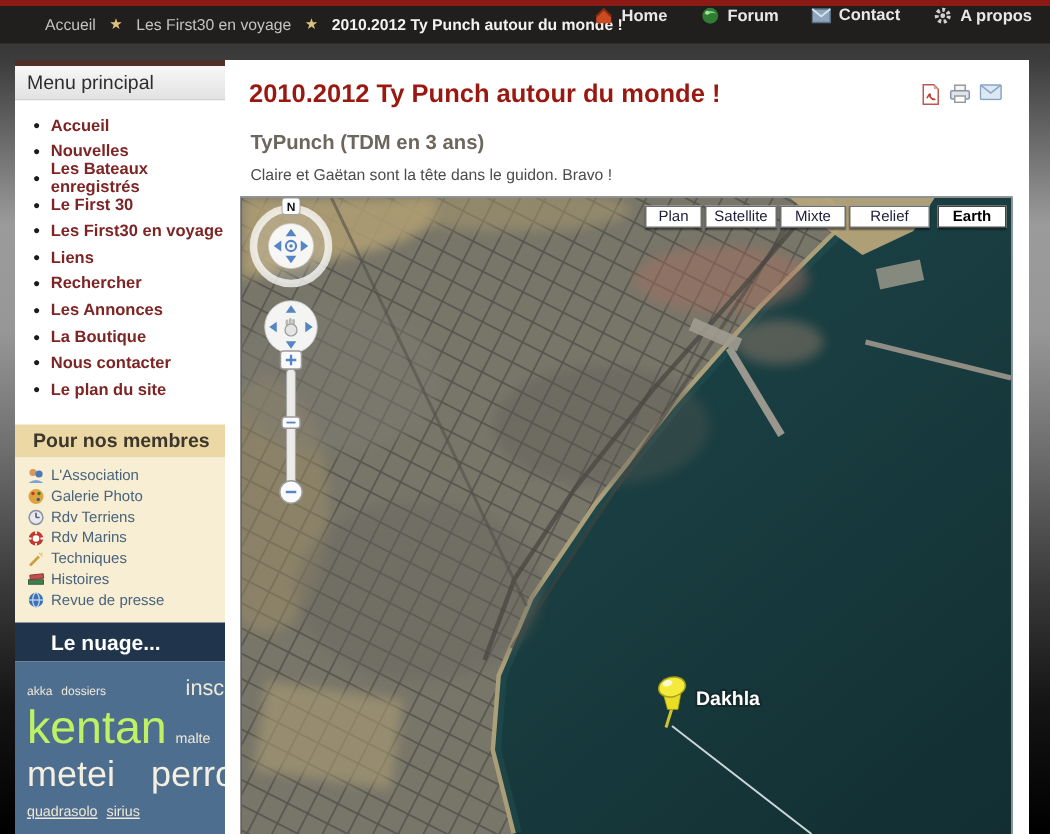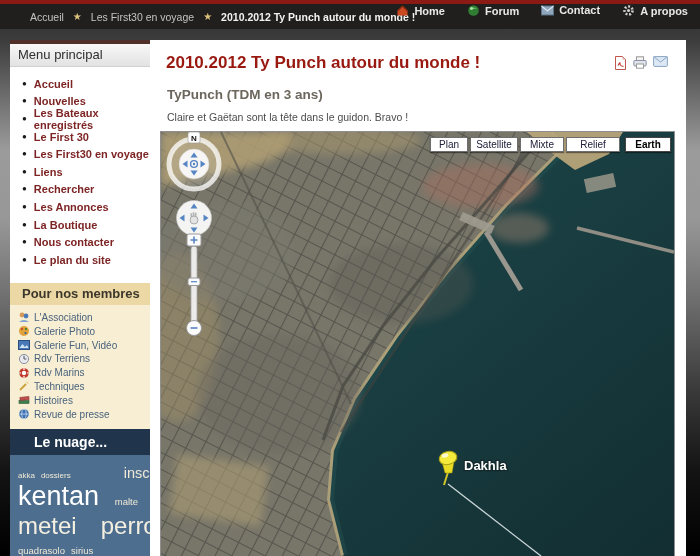--- a/index.html
+++ b/index.html
@@ -28,21 +28,21 @@
   .mem-item{height:13.8px;display:flex;align-items:center;gap:4px;font-size:10px;color:#49637c;cursor:pointer;}
   .mem-item svg{flex:0 0 auto;}
   .cloud-head{height:26px;line-height:26px;background:#20344c;font-size:14px;font-weight:bold;color:#fff;padding-left:24px;}
   .cloud{position:relative;background:#4e6e90;color:#efe9d6;height:126px;padding:10px 6px 0 8px;box-sizing:border-box;overflow:hidden;}
   .cloud-line{display:flex;align-items:baseline;gap:6px;}
   .tag{cursor:pointer;white-space:nowrap;}
   .tag-xs{font-size:8px;}
   .tag-sm{font-size:9.5px;}
   .tag-md{font-size:14.5px;padding-left:47px;}
   .tag-lg{font-size:24px;color:#f4efe0;}
-  .tag-xl{font-size:27px;color:#ffffff;text-align:center;}
+  .tag-xl{font-size:31px;color:#bef264;text-align:center;}
   .tag-right{margin-left:auto;margin-right:6px;}
   
   #main{position:absolute;left:140px;top:0;width:536px;height:516px;background:#fff;}
   .doc-icons{position:absolute;top:16px;right:18px;display:flex;gap:6px;}
   .doc-icons svg{cursor:pointer;}
   h1.page-title{margin:13px 90px 0 16px;font-size:17px;font-weight:bold;color:#991911;}
   h2.item-title{margin:14px 0 0 17px;font-size:13.5px;font-weight:bold;color:#6b675d;}
   p.intro{margin:9px 0 0 17px;font-size:10.5px;color:#4c4c4c;}
   
   #map-wrap{position:absolute;left:10px;top:91px;width:513px;height:424px;border:1px solid #8f8f8f;overflow:hidden;background:#1b4245;}
@@ -167,27 +167,20 @@
           <svg width="12" height="12" viewBox="0 0 12 12">
               <circle cx="6" cy="6" r="5" fill="#e0a33c"></circle>
               <circle cx="4" cy="4" r="1.1" fill="#c0392b"></circle>
               <circle cx="8" cy="4" r="1.1" fill="#2e7d32"></circle>
               <circle cx="7.5" cy="8" r="1.1" fill="#2b5ea8"></circle>
             </svg>
           <span>Galerie Photo</span>
           </div>
         <div class="mem-item">
           <svg width="12" height="12" viewBox="0 0 12 12">
-              <rect x="0.5" y="1.5" width="11" height="9" fill="#4a79b8" stroke="#2b4e7e"></rect>
-              <path d="M1.5,9 L4.5,5 L7,8 L9,6 L10.5,9 Z" fill="#cfe2f4"></path>
-            </svg>
-          <span>Galerie Fun, Vidéo</span>
-          </div>
-        <div class="mem-item">
-          <svg width="12" height="12" viewBox="0 0 12 12">
               <circle cx="6" cy="6" r="4.6" fill="#e8e8ee" stroke="#8a90a0"></circle>
               <path d="M6,6 L6,2.8 M6,6 L8.4,6" stroke="#5a6070" stroke-width="1.1"></path>
             </svg>
           <span>Rdv Terriens</span>
           </div>
         <div class="mem-item">
           <svg width="12" height="12" viewBox="0 0 12 12">
               <circle cx="6" cy="6" r="4.8" fill="#c0392b"></circle>
               <circle cx="6" cy="6" r="2.2" fill="#fff"></circle>
               <path d="M6,1.2 V3 M6,9 V10.8 M1.2,6 H3 M9,6 H10.8" stroke="#fff" stroke-width="1.2"></path>
@@ -227,21 +220,21 @@
           <span class="tag tag-md">italie</span>
         </div>
         <div class="cloud-line">
           <span class="tag tag-xl">kentan</span>
           <span class="tag tag-sm tag-right">malte</span>
         </div>
         <div class="cloud-line" style="gap:24px;">
           <span class="tag tag-lg">metei</span>
           <span class="tag tag-lg">perros</span>
         </div>
-        <div class="cloud-line" style="margin-top:5px;">
+        <div class="cloud-line" style="margin-top:5px;text-decoration:underline;">
           <span class="tag tag-sm">quadrasolo</span>
           <span class="tag tag-sm">sirius</span>
         </div>
 
       </div>
     </div>
 
     <div id="main">
       <div class="doc-icons">
         <svg width="13" height="14" viewBox="0 0 13 14">

